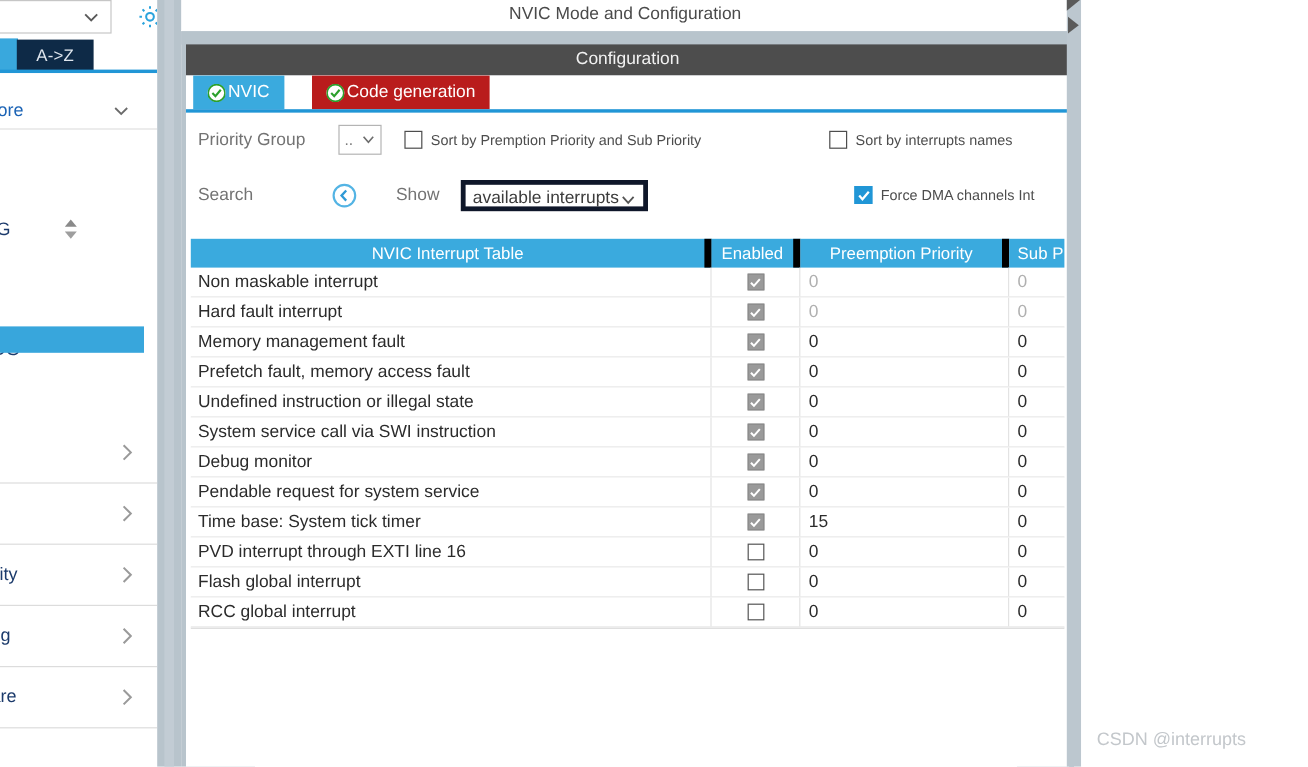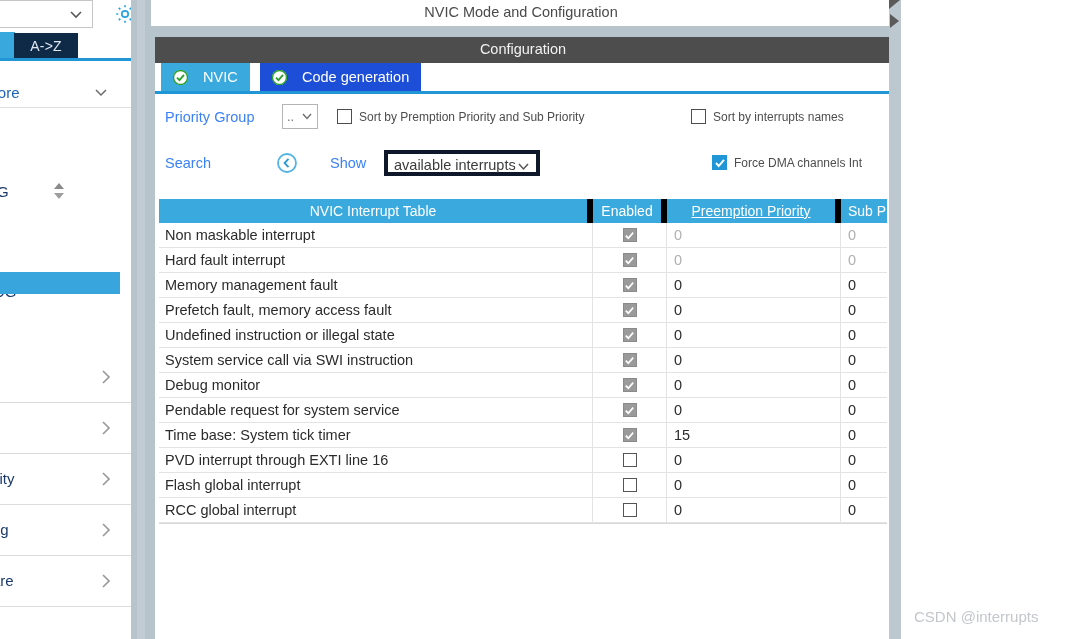--- a/index.html
+++ b/index.html
@@ -165,41 +165,41 @@
   }
 
   
   .tabrow {
     position: absolute; left: 0; top: 0;
     width: 736px; height: 29px;
     background: #ffffff;
   }
   .tab {
     position: absolute; top: 0; height: 28px;
-    display: flex; align-items: center; gap: 15px;
+    display: flex; align-items: center; gap: 2px;
     padding: 0 12px;
     font-size: 14.5px;
     cursor: default;
   }
   .tab.active { left: 6px; background: #3aaade; color: #ffffff; }
-  .tab.inactive { left: 105px; background: #1d4ed8; color: #ffffff; }
+  .tab.inactive { left: 105px; background: #b91c1c; color: #ffffff; }
   .tab-underline {
     position: absolute; left: 0; top: 28px; width: 736px; height: 3px;
     background: #2196d6;
   }
   .chk-green {
     width: 15px; height: 15px; border-radius: 50%;
     background: #ffffff;
     display: inline-flex; align-items: center; justify-content: center;
     flex: 0 0 auto;
   }
 
   
   .ctrl-area { position: absolute; left: 0; top: 31px; width: 736px; height: 105px; background: #fff; }
-  .lbl-gray { font-size: 14.5px; color: #3b82f6; }
+  .lbl-gray { font-size: 14.5px; color: #737373; }
   .row1 { position: absolute; left: 0; top: 10px; height: 28px; width: 736px; }
   .row2 { position: absolute; left: 0; top: 56px; height: 28px; width: 736px; }
 
   .pg-label { position: absolute; left: 10px; top: 5px; }
   .pg-select {
     position: absolute; left: 127px; top: 0px;
     width: 36px; height: 25px;
     border: 1px solid #b4b4b4; background: #ffffff;
     font-size: 13px; color: #7a7a7a;
   }
@@ -238,21 +238,21 @@
   .tbl { position: absolute; left: 4px; top: 136px; width: 728px; }
   .tbl-head { display: flex; height: 24px; }
   .th {
     background: #3aaade; color: #ffffff;
     font-size: 14px; display: flex; align-items: center; justify-content: center;
     border-right: 6px solid #000000;
   }
   .th:last-child { border-right: none; }
   .th-name { width: 434px; }
   .th-en   { width: 74px; }
-  .th-pp   { width: 174px; text-decoration: underline; }
+  .th-pp   { width: 174px; }
   .th-sp   { width: 46px; justify-content: flex-start; padding-left: 7px; }
 
   .tbl-body { border-bottom: 1px solid #d8d8d8; }
   .tr { display: flex; height: 25px; border-bottom: 1px solid #e3e3e3; background: #ffffff; text-align: center; }
   .td { display: flex; align-items: center; font-size: 14.5px; color: #2b2b2b; }
   .td-name { width: 434px; padding-left: 6px; border-right: 1px solid #e3e3e3; }
   .td-en   { width: 74px; justify-content: center; border-right: 1px solid #e3e3e3; }
   .td-pp   { width: 174px; padding-left: 7px; border-right: 1px solid #e3e3e3; }
   .td-sp   { width: 46px; padding-left: 7px; }
   .td.dim { color: #b0b0b0; }

